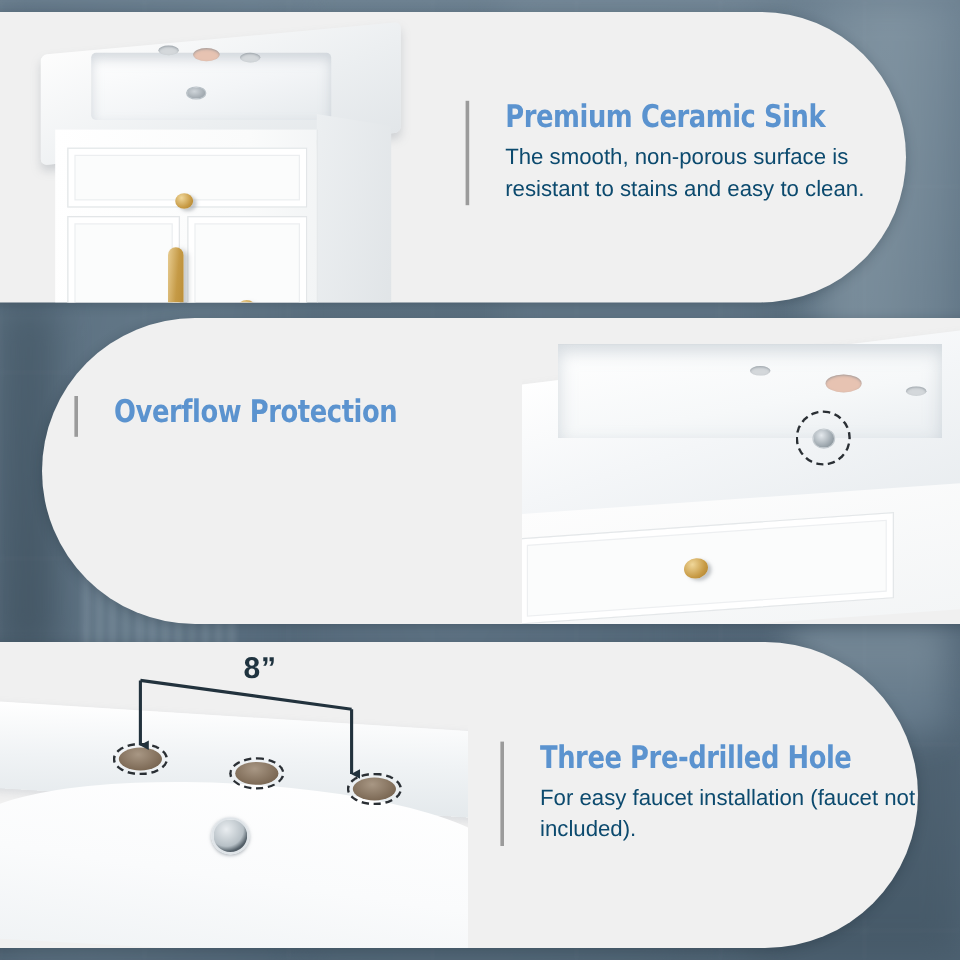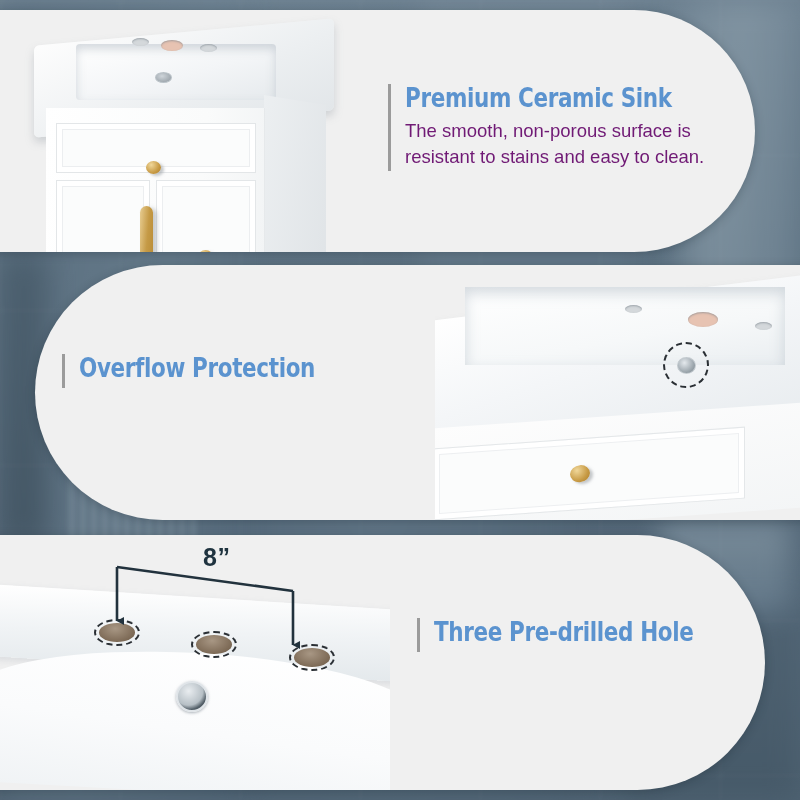--- a/index.html
+++ b/index.html
@@ -93,42 +93,42 @@
 
   
   .media { position: absolute; overflow: hidden; }
   .media-top   { left: 10px;  top: 0;   width: 380px; height: 242px; }
   .media-mid   { left: 400px; top: 0;   width: 390px; height: 255px; }
   .media-bot   { left: 10px;  top: 0;   width: 390px; height: 255px; }
 
   
   .textblock {
     position: absolute;
-    padding-left: 14px;
+    padding-left: 30px;
     border-left: 3px solid #9b9b9b;
   }
   .tb-top { left: 398px; top: 74px;  width: 330px; }
-  .tb-mid { left: 62px;  top: 330px; width: 340px; margin-top: 24px; }
+  .tb-mid { left: 62px;  top: 330px; width: 340px; }
   .tb-bot { left: 417px; top: 618px; width: 320px; }
 
   .headline {
     margin: 0 0 5px 0;
     color: #5b93cf;
     font-family: "DejaVu Sans Condensed", "Liberation Sans Narrow", "Liberation Sans", sans-serif;
     font-weight: 700;
     font-size: 26px;
     letter-spacing: -0.4px;
     line-height: 1.12;
     transform: scaleX(.92);
     transform-origin: left center;
     white-space: nowrap;
   }
   .bodytext {
     margin: 0;
-    color: #701a75;
+    color: #0c4a6e;
     font-size: 18.5px;
     line-height: 1.42;
     font-family: "Liberation Sans", sans-serif;
   }
 
   
   .vanity { position: absolute; left: 28px; top: 18px; width: 330px; height: 240px; }
   .v-counter {
     position: absolute; left: 6px; top: 4px; width: 300px; height: 92px;
     background: linear-gradient(160deg,#fdfdfd,#eceff1 60%,#e2e6e9);
@@ -360,16 +360,17 @@
           <path d="M117,32 L117,86" stroke="#22323d" stroke-width="2.6" fill="none" marker-end="url(#arrowDown)"></path>
           <path d="M293,56 L293,110" stroke="#22323d" stroke-width="2.6" fill="none" marker-end="url(#arrowDown)"></path>
         </svg>
 
         <div class="dim-label" style="left:203px; top:8px;">8”</div>
       </div>
     </div>
 
     <div class="textblock tb-bot" style="left:427px; top:83px;">
       <p class="headline">Three Pre-drilled Hole</p>
+      <p class="bodytext">For easy faucet installation (faucet not included).</p>
     </div>
   </div>
 
 </div>
 
 </body></html>

